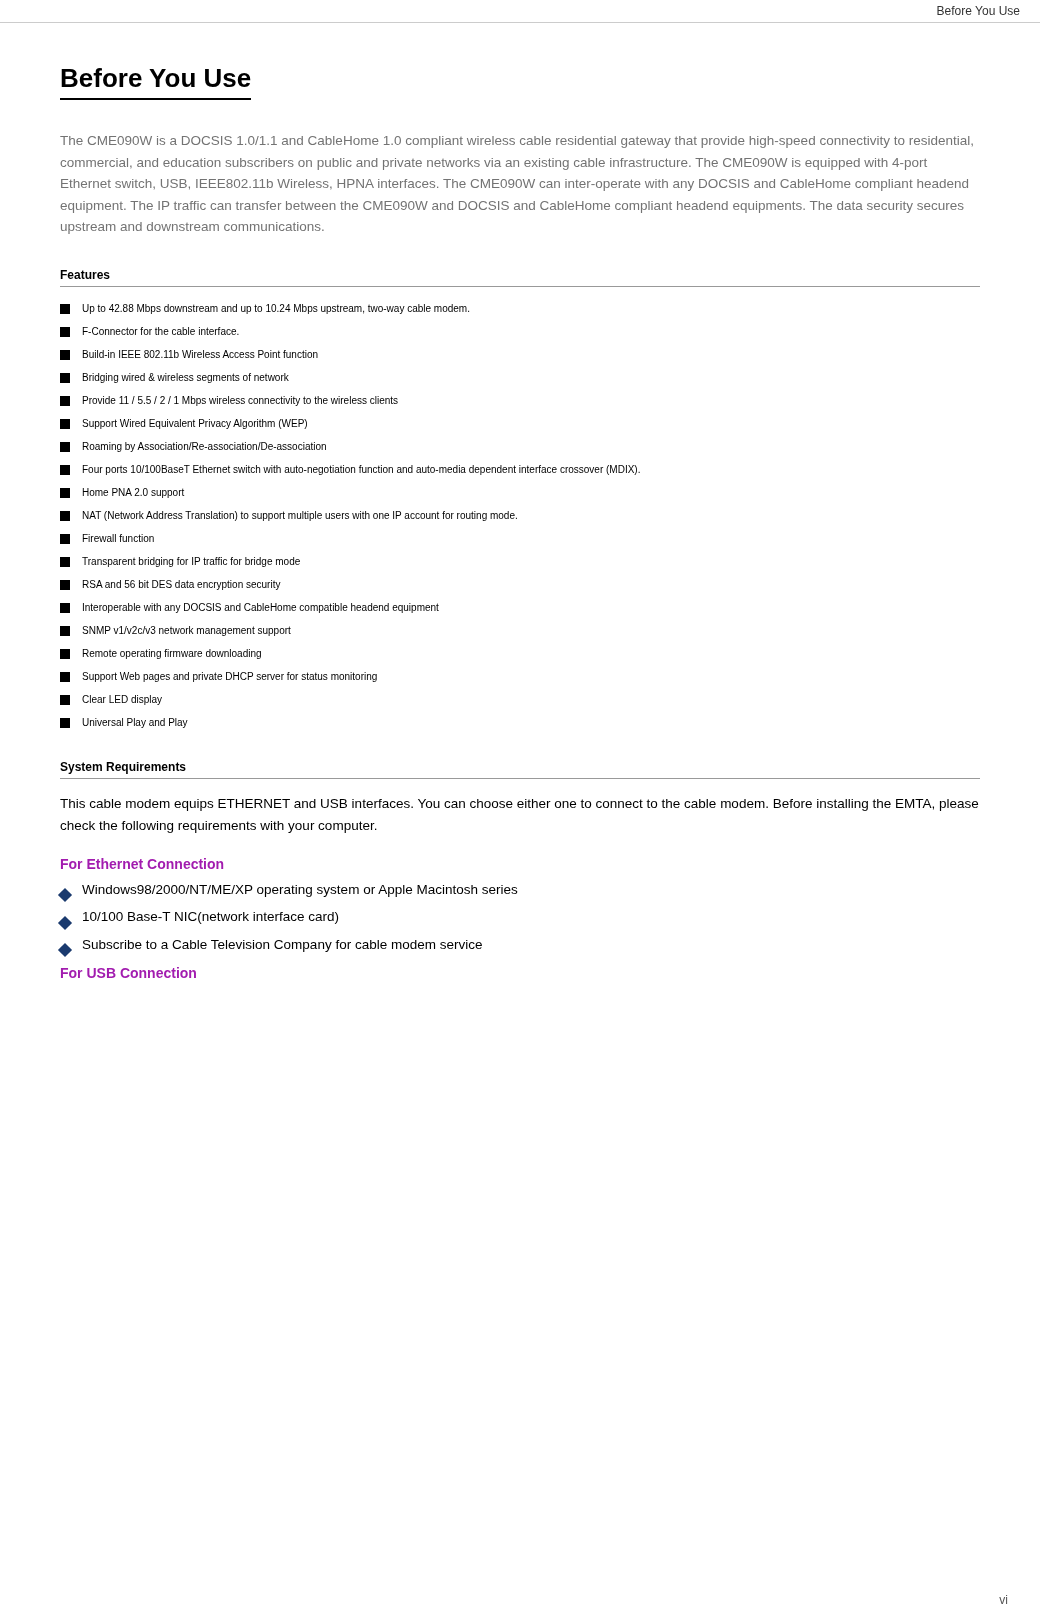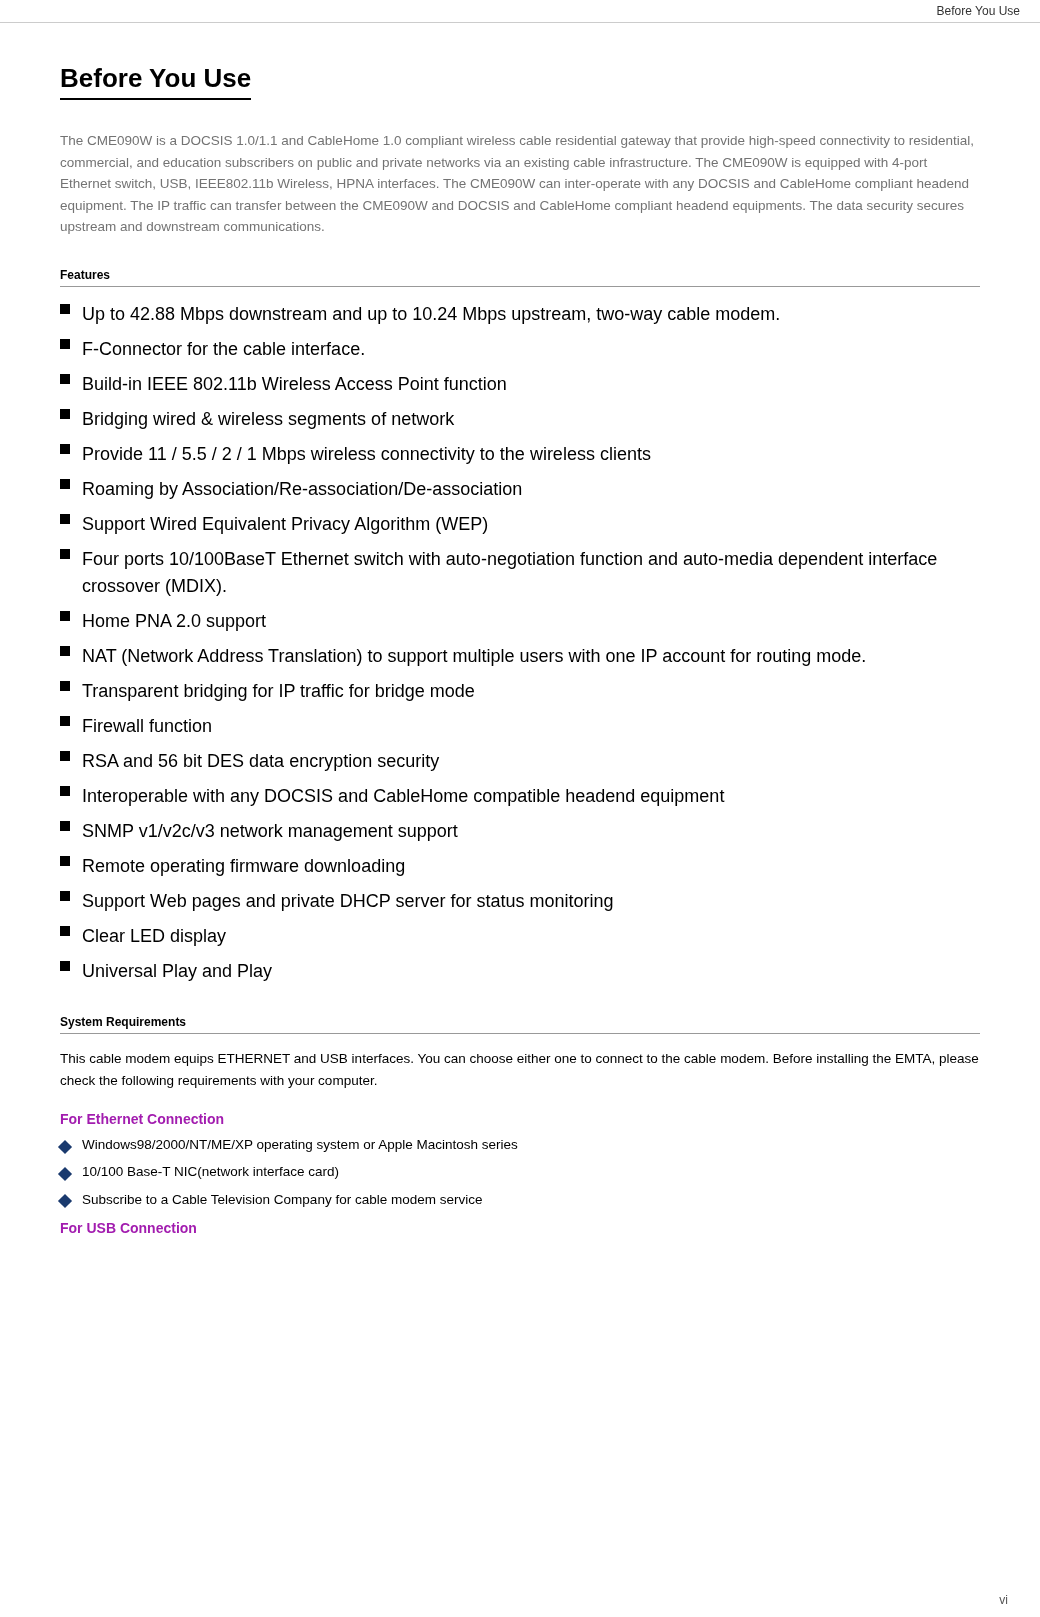--- a/index.html
+++ b/index.html
@@ -52,21 +52,21 @@
       margin-top: 10px;
     }
     .feature-list {
       list-style: none;
       margin-bottom: 30px;
     }
     .feature-list li {
       display: flex;
       align-items: flex-start;
       margin-bottom: 8px;
-      font-size: 18px;
+      font-size: 10px;
       line-height: 1.5;
     }
     .bullet-square {
       display: inline-block;
       width: 10px;
       height: 10px;
       background: #000;
       margin-right: 12px;
       margin-top: 3px;
       flex-shrink: 0;
@@ -82,21 +82,21 @@
       color: #a21caf;
       margin-bottom: 8px;
       margin-top: 6px;
     }
     .diamond-list {
       list-style: none;
       margin-bottom: 10px;
     }
     .diamond-list li {
       display: flex;
-      align-items: center;
+      align-items: flex-end;
       margin-bottom: 7px;
       font-size: 13.5px;
       line-height: 1.5;
     }
     .diamond-icon {
       display: inline-block;
       width: 10px;
       height: 10px;
       background: #1a3a6e;
       transform: rotate(45deg);
@@ -143,45 +143,45 @@
       <li>
         <span class="bullet-square"></span>
         <span>Bridging wired &amp; wireless segments of network</span>
       </li>
       <li>
         <span class="bullet-square"></span>
         <span>Provide 11 / 5.5 / 2 / 1 Mbps wireless connectivity to the wireless clients</span>
       </li>
       <li>
         <span class="bullet-square"></span>
+        <span>Support Wired Equivalent Privacy Algorithm (WEP)</span>
+      </li>
+      <li>
+        <span class="bullet-square"></span>
         <span>Roaming by Association/Re-association/De-association</span>
       </li>
       <li>
         <span class="bullet-square"></span>
-        <span>Support Wired Equivalent Privacy Algorithm (WEP)</span>
-      </li>
-      <li>
-        <span class="bullet-square"></span>
         <span>Four ports 10/100BaseT Ethernet switch with auto-negotiation function and auto-media dependent interface crossover (MDIX).</span>
       </li>
       <li>
         <span class="bullet-square"></span>
         <span>Home PNA 2.0 support</span>
       </li>
       <li>
         <span class="bullet-square"></span>
         <span>NAT (Network Address Translation) to support multiple users with one IP account for routing mode.</span>
       </li>
       <li>
         <span class="bullet-square"></span>
+        <span>Firewall function</span>
+      </li>
+      <li>
+        <span class="bullet-square"></span>
         <span>Transparent bridging for IP traffic for bridge mode</span>
-      </li>
-      <li>
-        <span class="bullet-square"></span>
-        <span>Firewall function</span>
       </li>
       <li>
         <span class="bullet-square"></span>
         <span>RSA and 56 bit DES data encryption security</span>
       </li>
       <li>
         <span class="bullet-square"></span>
         <span>Interoperable with any DOCSIS and CableHome compatible headend equipment</span>
       </li>
       <li>

